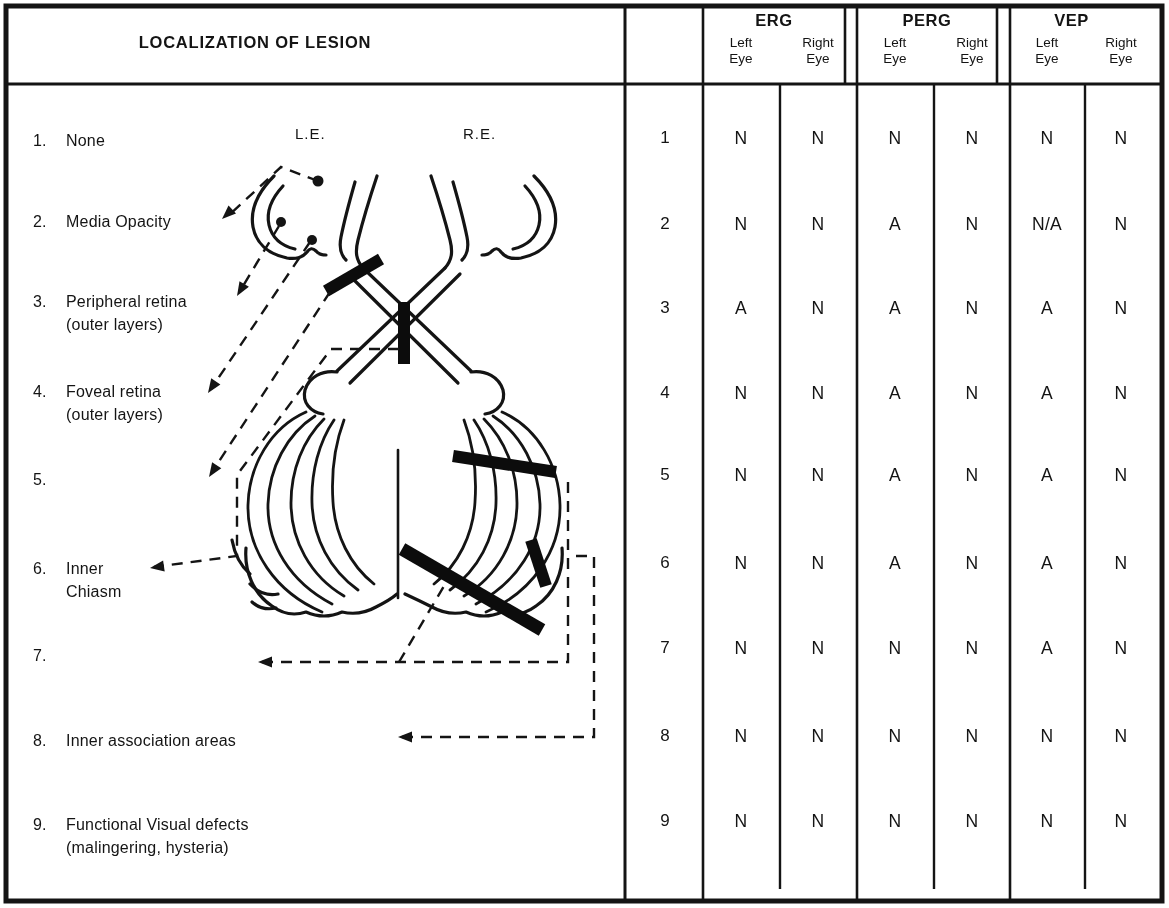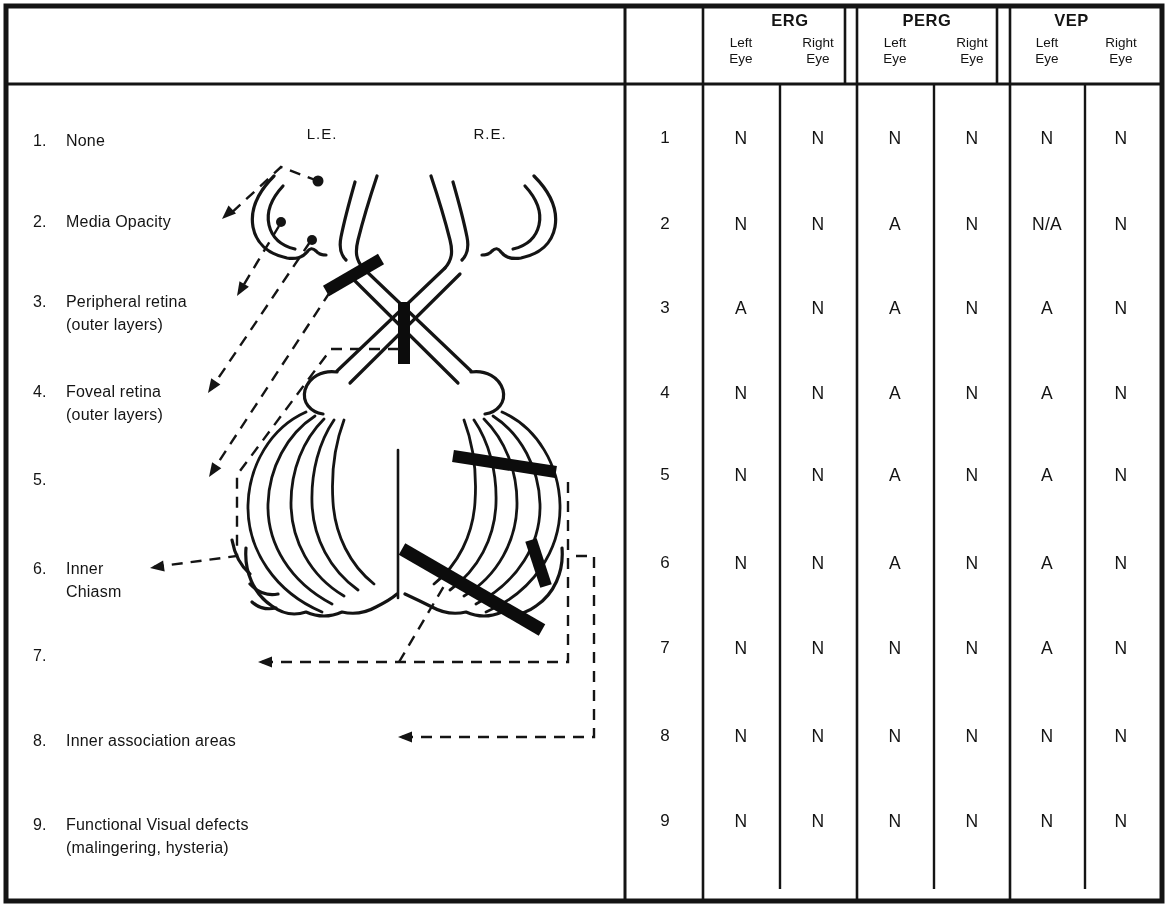--- a/index.html
+++ b/index.html
@@ -5,21 +5,21 @@
   html,body{margin:0;padding:0;background:#e8e8e8;}
   .stage{
     position:relative; width:1169px; height:908px; background:#ffffff;
     font-family:"Liberation Sans", sans-serif; color:#141414; overflow:hidden;
   }
   .abs{position:absolute;}
   .title{
     left:15px; top:33px; width:480px; text-align:center;
     font-size:16.5px; font-weight:700; letter-spacing:.8px;
   }
-  .eyelab{ width:54px; top:125px; text-align:center; font-size:15px; letter-spacing:1px; font-weight:500;}
+  .eyelab{ width:54px; top:125px; font-size:15px; letter-spacing:1px; font-weight:500;}
   .lesion{ display:flex; font-size:16px; letter-spacing:.2px; line-height:23px;}
   .lesion .num{ width:33px; flex:none;}
   .gname{ top:11px; text-align:center; font-size:16.5px; font-weight:700; letter-spacing:.5px;}
   .sub{ top:35px; width:70px; text-align:center; font-size:13.5px; font-weight:500; line-height:16px;}
   .rownum{ width:76px; text-align:center; font-size:17px;}
   .val{ width:70px; text-align:center; font-size:17.5px; font-weight:500; letter-spacing:.3px;}
   svg{position:absolute; left:0; top:0;}
 </style>
 </head>
 <body>
@@ -122,20 +122,21 @@
       <polygon points="222,219 236,213.5 228.5,205.5"></polygon>
       <polygon points="237,296 248.9,286.8 239.5,281.2"></polygon>
       <polygon points="208,393 220.4,384.5 211.2,378.3"></polygon>
       <polygon points="209,477 221.3,468.3 212.1,462.3"></polygon>
       <polygon points="150,568 163.1,560.6 164.7,571.6"></polygon>
       <polygon points="258,662 272,656.5 272,667.5"></polygon>
       <polygon points="398,737 412,731.5 412,742.5"></polygon>
     </g>
   </svg>
 
+  <div class="abs title">LOCALIZATION OF LESION</div>
 
   <div class="abs eyelab" style="left:295px;">L.E.</div>
   <div class="abs eyelab" style="left:463px;">R.E.</div>
 
   <div class="abs lesion" style="left:33px;top:129px;">
     <span class="num">1.</span>
     <span>
         <div>None</div>
       </span>
   </div>
@@ -179,21 +180,21 @@
       </span>
   </div>
   <div class="abs lesion" style="left:33px;top:813px;">
     <span class="num">9.</span>
     <span>
       <div>Functional Visual defects</div>
       <div>(malingering, hysteria)</div>
     </span>
   </div>
 
-  <div class="abs gname" style="left:719px;width:142px;">ERG</div>
+  <div class="abs gname" style="left:703px;width:142px;">ERG</div>
   <div class="abs gname" style="left:857px;width:140px;">PERG</div>
   <div class="abs gname" style="left:1010px;width:123px;">VEP</div>
 
   <div class="abs sub" style="left:706px;">
     <div>Left</div>
     <div>Eye</div>
   </div>
   <div class="abs sub" style="left:783px;">
     <div>Right</div>
     <div>Eye</div>

